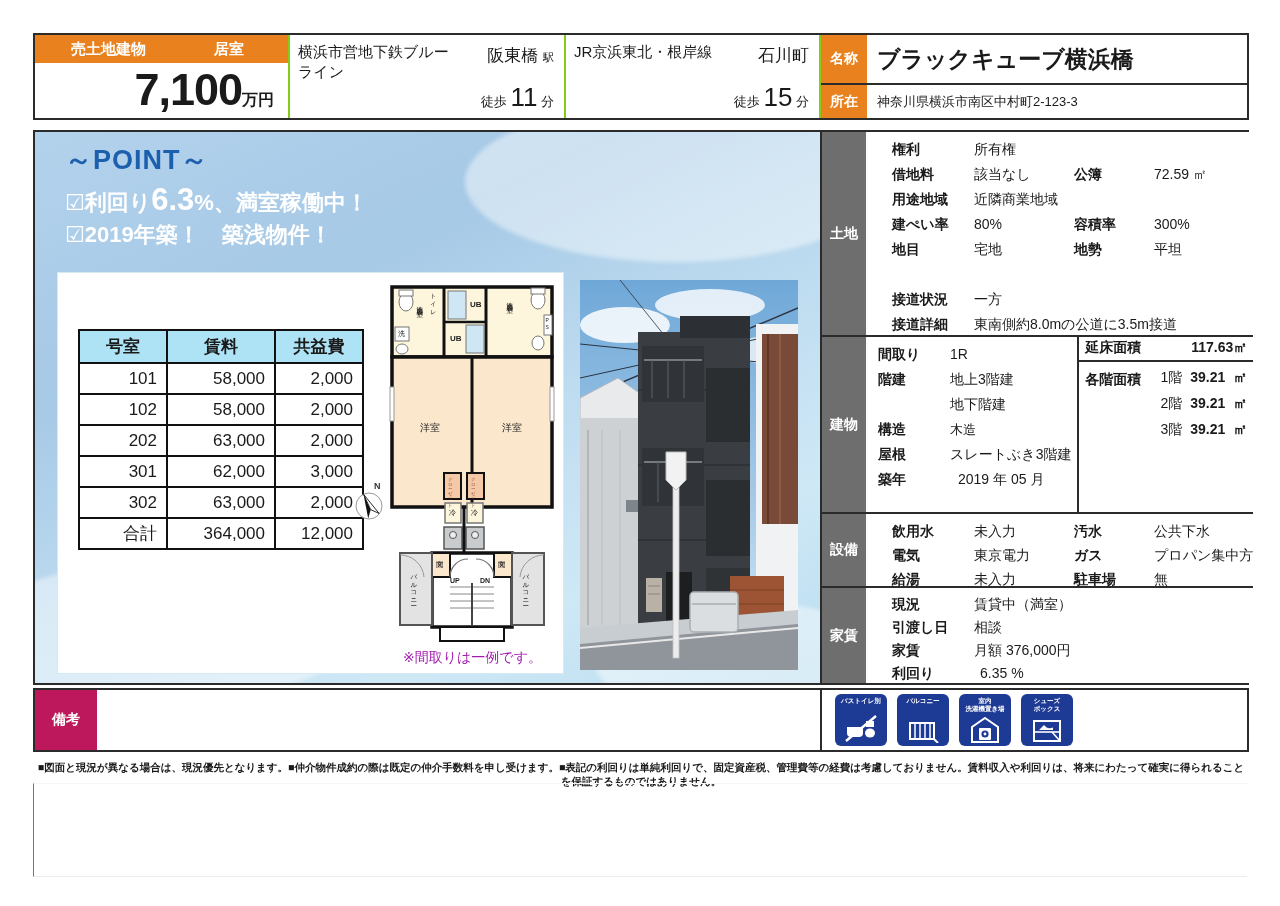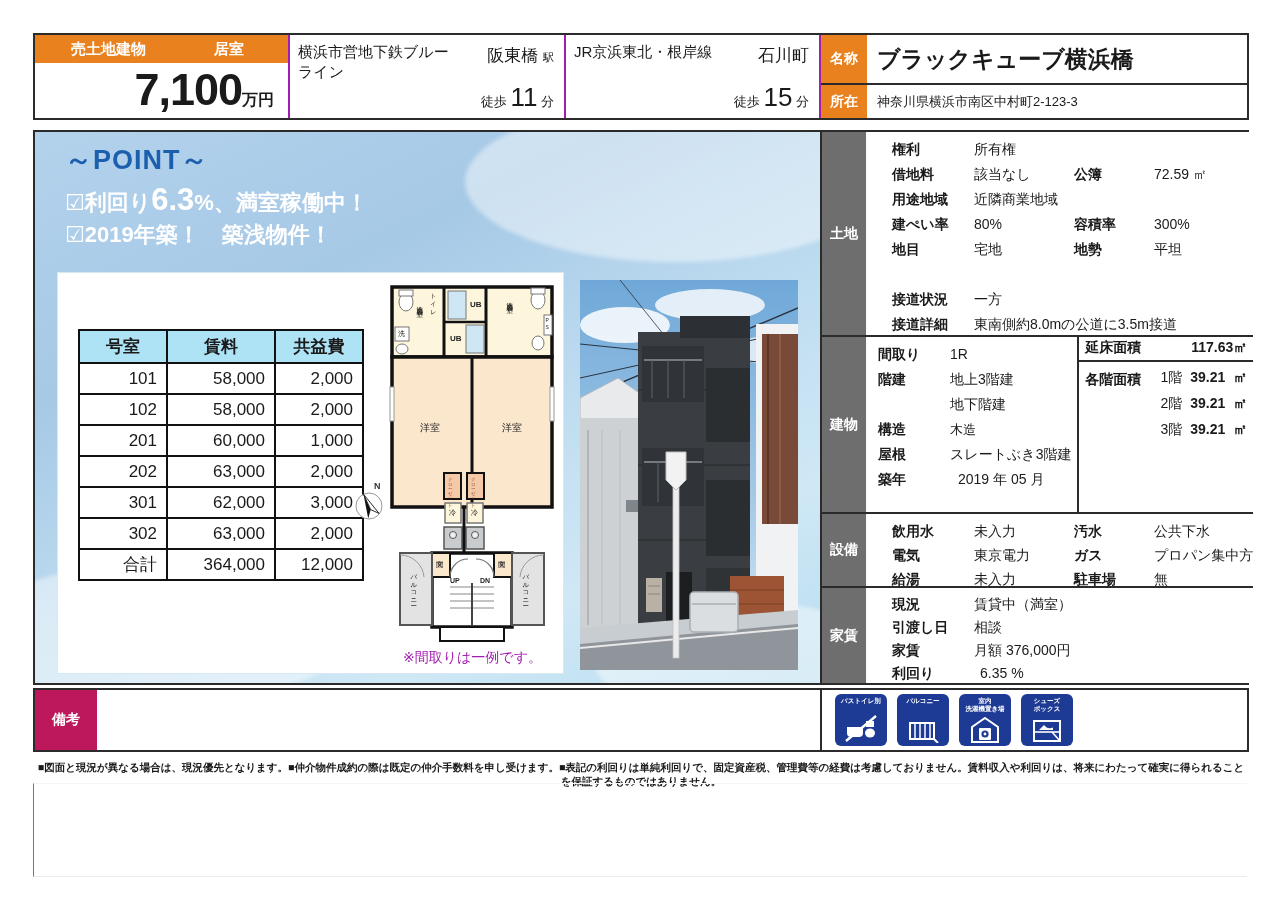--- a/index.html
+++ b/index.html
@@ -5,21 +5,21 @@
   html,body{margin:0;padding:0;}
   body{width:1280px;height:906px;background:#ffffff;position:relative;
        font-family:"Liberation Sans","DejaVu Sans",sans-serif;color:#1a1a1a;
        -webkit-font-smoothing:antialiased;}
   *{box-sizing:border-box;}
   .sheet{position:absolute;left:33px;top:33px;width:1216px;height:850px;}
 
   
   .hdr{position:absolute;left:0;top:0;width:1216px;height:87px;display:flex;
        border:2px solid #2b2b2b;background:#fff;}
-  .hcell{border-right:2px solid #a21caf;position:relative;}
+  .hcell{border-right:2px solid #84cc16;position:relative;}
   .hcell:last-child{border-right:none;}
   .c-price{width:255px;}
   .orange-band{height:28px;background:#e8811e;display:flex;align-items:center;
        justify-content:space-between;padding:0 44px 0 36px;color:#fff;font-weight:bold;font-size:15px;}
   .price-line{display:flex;justify-content:flex-end;align-items:baseline;padding:2px 14px 0 0;}
   .price-num{font-size:45px;font-weight:bold;letter-spacing:-1px;line-height:50px;}
   .price-unit{font-size:16px;font-weight:bold;margin-left:0;}
   .c-sta{width:276px;padding:7px 8px;}
   .c-sta2{width:255px;padding:7px 8px;}
   .sta-line{font-size:15px;line-height:1.3;max-width:160px;}
@@ -197,25 +197,20 @@
                 <td>101</td>
                 <td>58,000</td>
                 <td>2,000</td>
               </tr>
           <tr>
                 <td>102</td>
                 <td>58,000</td>
                 <td>2,000</td>
               </tr>
           <tr>
-                <td>201</td>
-                <td>60,000</td>
-                <td>1,000</td>
-              </tr>
-          <tr>
                 <td>202</td>
                 <td>63,000</td>
                 <td>2,000</td>
               </tr>
           <tr>
                 <td>301</td>
                 <td>62,000</td>
                 <td>3,000</td>
               </tr>
           <tr>

